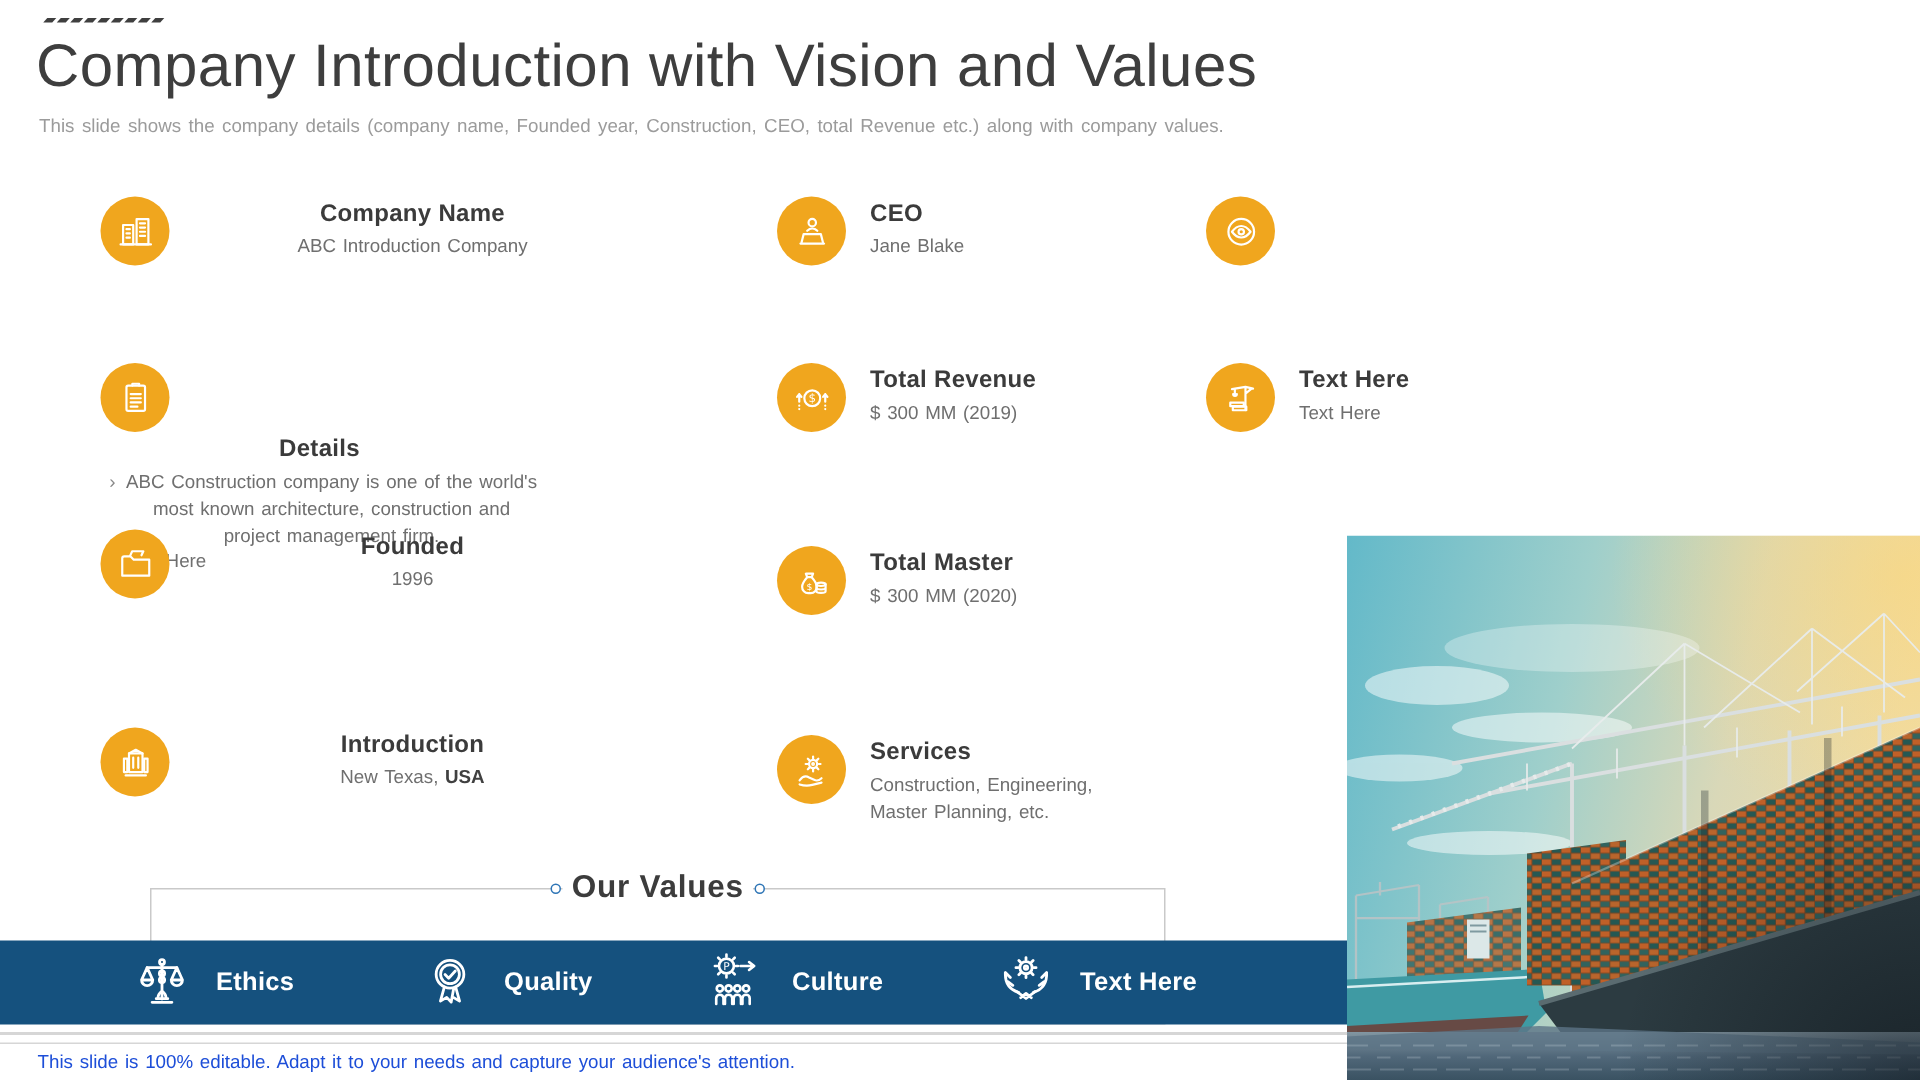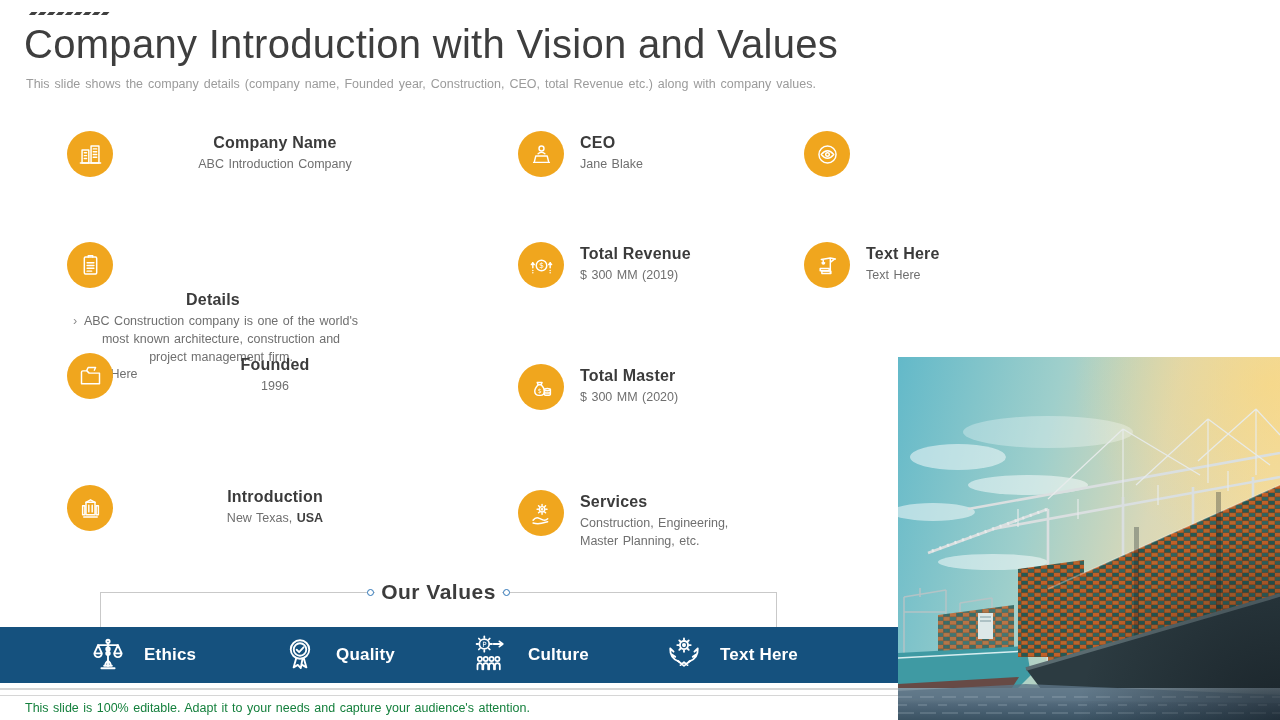--- a/index.html
+++ b/index.html
@@ -64,21 +64,21 @@
   .values-bar{
     position:absolute;left:0;top:627px;width:948px;height:56px;background:#15517E;
     display:flex;align-items:center;padding-left:86px;
   }
   .value-item{display:flex;align-items:center;width:192px;}
   .value-item .v-icon{flex:0 0 46px;margin-right:12px;display:flex;align-items:center;}
   .value-item .v-label{font-size:17px;font-weight:bold;color:#ffffff;letter-spacing:.2px;white-space:nowrap;}
   .rule1{position:absolute;left:0;top:688px;width:898px;height:2px;background:#d6d6d6;}
   .rule2{position:absolute;left:0;top:695px;width:898px;height:1px;background:#d6d6d6;}
   .footer{
-    position:absolute;left:25px;top:701px;font-size:12.5px;color:#15803d;word-spacing:1px;
+    position:absolute;left:25px;top:701px;font-size:12.5px;color:#1d4ed8;word-spacing:1px;
   }
   
   .photo{position:absolute;left:898px;top:357px;width:382px;height:363px;}
   .photo svg{display:block;width:100%;height:100%;}
 </style>
 </head>
 <body>
 
 <div class="slide">
 

